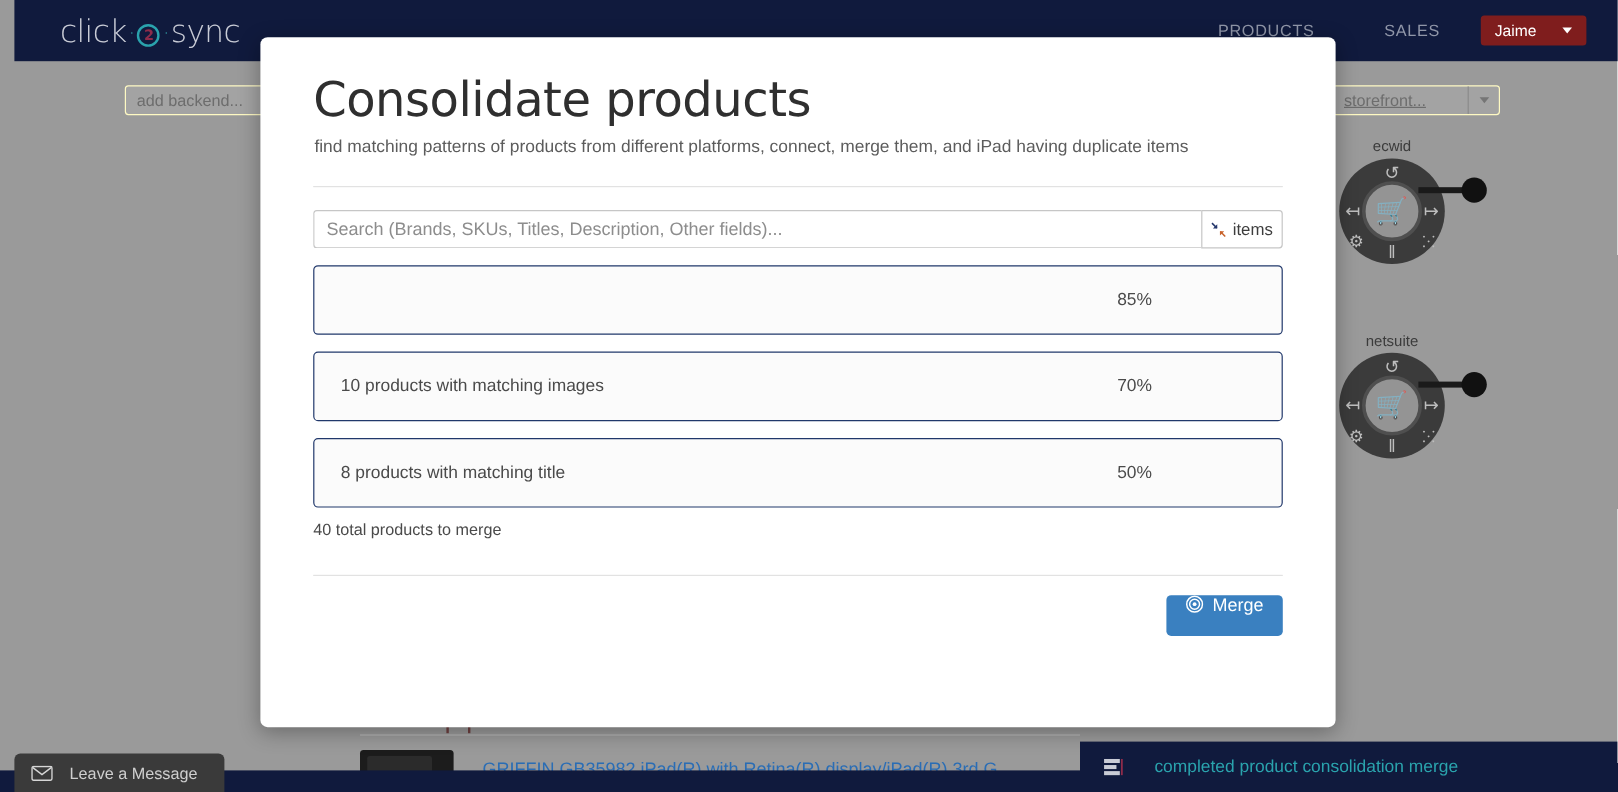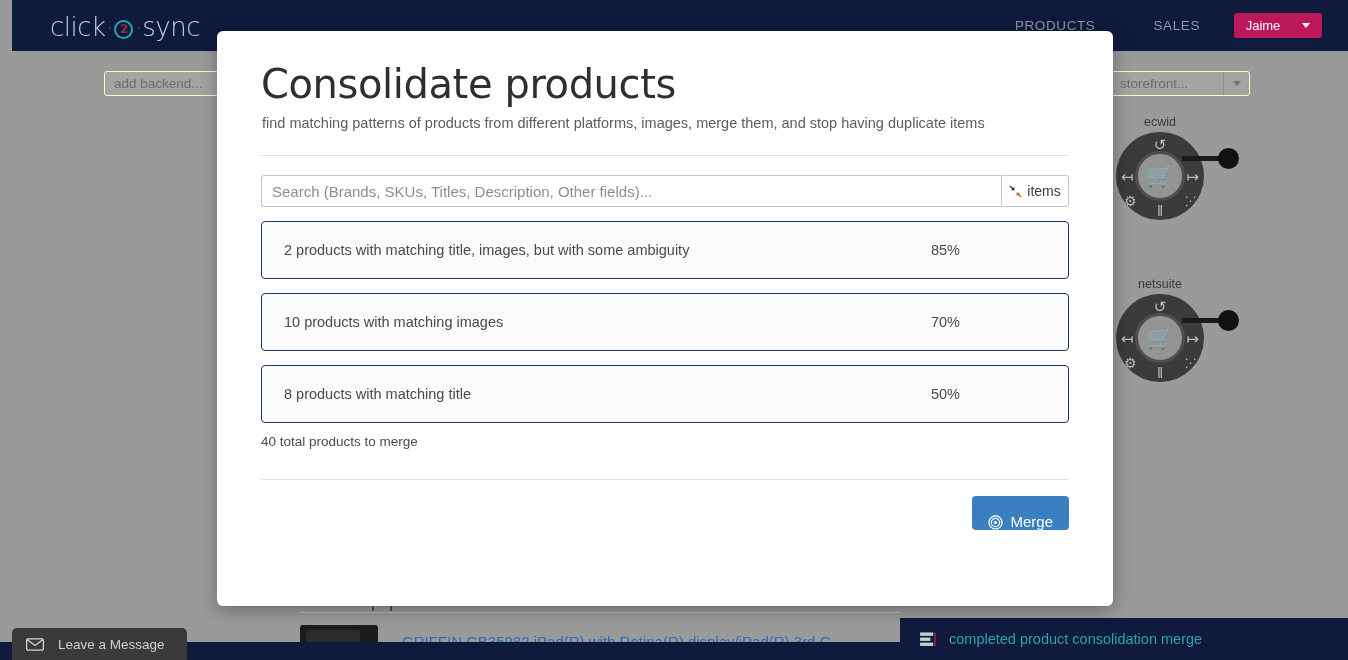--- a/index.html
+++ b/index.html
@@ -70,21 +70,21 @@
   .nav-links a {
     color: #9096a8;
     font-size: 13.5px;
     letter-spacing: 0.6px;
     text-decoration: none;
   }
   .user-btn {
     position: absolute;
     right: 38px; top: 13px;
     width: 88px; height: 25px;
-    background: #be185d;
+    background: #7f1d1d;
     border-radius: 3px;
     color: #ffffff;
     font-size: 13px;
     display: flex;
     align-items: center;
     justify-content: center;
     gap: 22px;
     cursor: pointer;
   }
   .caret-down {
@@ -101,21 +101,21 @@
     background: #a3a3a3;
     border: 1px solid #fef9c3;
     border-radius: 3px;
     color: #6d6d6d;
     font-size: 13.5px;
     display: flex;
     align-items: center;
     padding: 0 9px;
   }
   #add-backend { left: 104px; top: 71px; width: 127px; }
-  #storefront  { left: 1110px; top: 71px; width: 140px; padding-right: 0; }
+  #storefront  { left: 1110px; top: 71px; width: 140px; padding-right: 0; text-decoration: underline; }
   .sel-arrow {
     margin-left: auto;
     width: 26px;
     height: 23px;
     border-left: 1px solid #8b8b8b;
     display: flex;
     align-items: center;
     justify-content: center;
   }
   .sel-arrow i {
@@ -335,21 +335,21 @@
   }
   .merge-btn {
     background: #3a80c0;
     color: #ffffff;
     border: none;
     border-radius: 4px;
     height: 34px;
     padding: 0 16px;
     font-size: 15px;
     display: flex;
-    align-items: flex-end;
+    align-items: flex-start;
     gap: 7px;
     cursor: pointer;
     font-family: "Liberation Sans", sans-serif;
   }
 
   
   .leave-msg {
     position: absolute;
     left: 12px; bottom: 0;
     width: 175px; height: 32px;
@@ -365,21 +365,21 @@
     z-index: 30;
     cursor: pointer;
   }
   .toast {
     position: absolute;
     right: 0; bottom: 0;
     width: 448px; height: 42px;
     background: #101a3d;
     display: flex;
     align-items: center;
-    gap: 12px;
+    gap: 25px;
     padding-left: 20px;
     color: #2aa3ad;
     font-size: 14.5px;
     z-index: 30;
   }
   .toast-ico { display: block; }
   .bottom-strip {
     position: absolute;
     left: 0; bottom: 0;
     width: 1348px; height: 18px;
@@ -460,39 +460,38 @@
       </div>
     <div class="bg-divider"></div>
     <div class="bg-prod-row">
       <div class="bg-thumb"></div>
       <div class="bg-prod-title">GRIFFIN GB35982 iPad(R) with Retina(R) display/iPad(R) 3rd G</div>
     </div>
   </div>
 
   <div class="modal">
     <h1 class="modal-title">Consolidate products</h1>
-    <p class="modal-sub">find matching patterns of products from different platforms, images, merge them, and stop having duplicate items</p>
+    <p class="modal-sub">find matching patterns of products from different platforms, connect, merge them, and iPad having duplicate items</p>
     <div class="modal-rule"></div>
 
     <div class="search-row">
       <input class="search-input" type="text" placeholder="Search (Brands, SKUs, Titles, Description, Other fields)..." style="">
       <div class="find-btn">
         <svg class="find-ico" width="13" height="13" viewBox="0 0 16 16">
           <path d="M1.2 1.2 L6.2 6.2" stroke="#22356b" stroke-width="1.6" fill="none"></path>
           <path d="M6.6 2.2 L6.6 6.6 L2.2 6.6 Z" fill="#22356b"></path>
           <path d="M14.8 14.8 L9.8 9.8" stroke="#c8622a" stroke-width="1.6" fill="none"></path>
           <path d="M9.4 13.8 L9.4 9.4 L13.8 9.4 Z" fill="#c8622a"></path>
         </svg>
         <span>items</span>
       </div>
     </div>
 
     <div class="results">
       <div class="result-row">
-        <span class="result-label">2 products with matching title, images, but with some ambiguity</span>
         <span class="result-pct">85%</span>
       </div>
       <div class="result-row">
         <span class="result-label">10 products with matching images</span>
         <span class="result-pct">70%</span>
       </div>
       <div class="result-row">
         <span class="result-label">8 products with matching title</span>
         <span class="result-pct">50%</span>
       </div>

